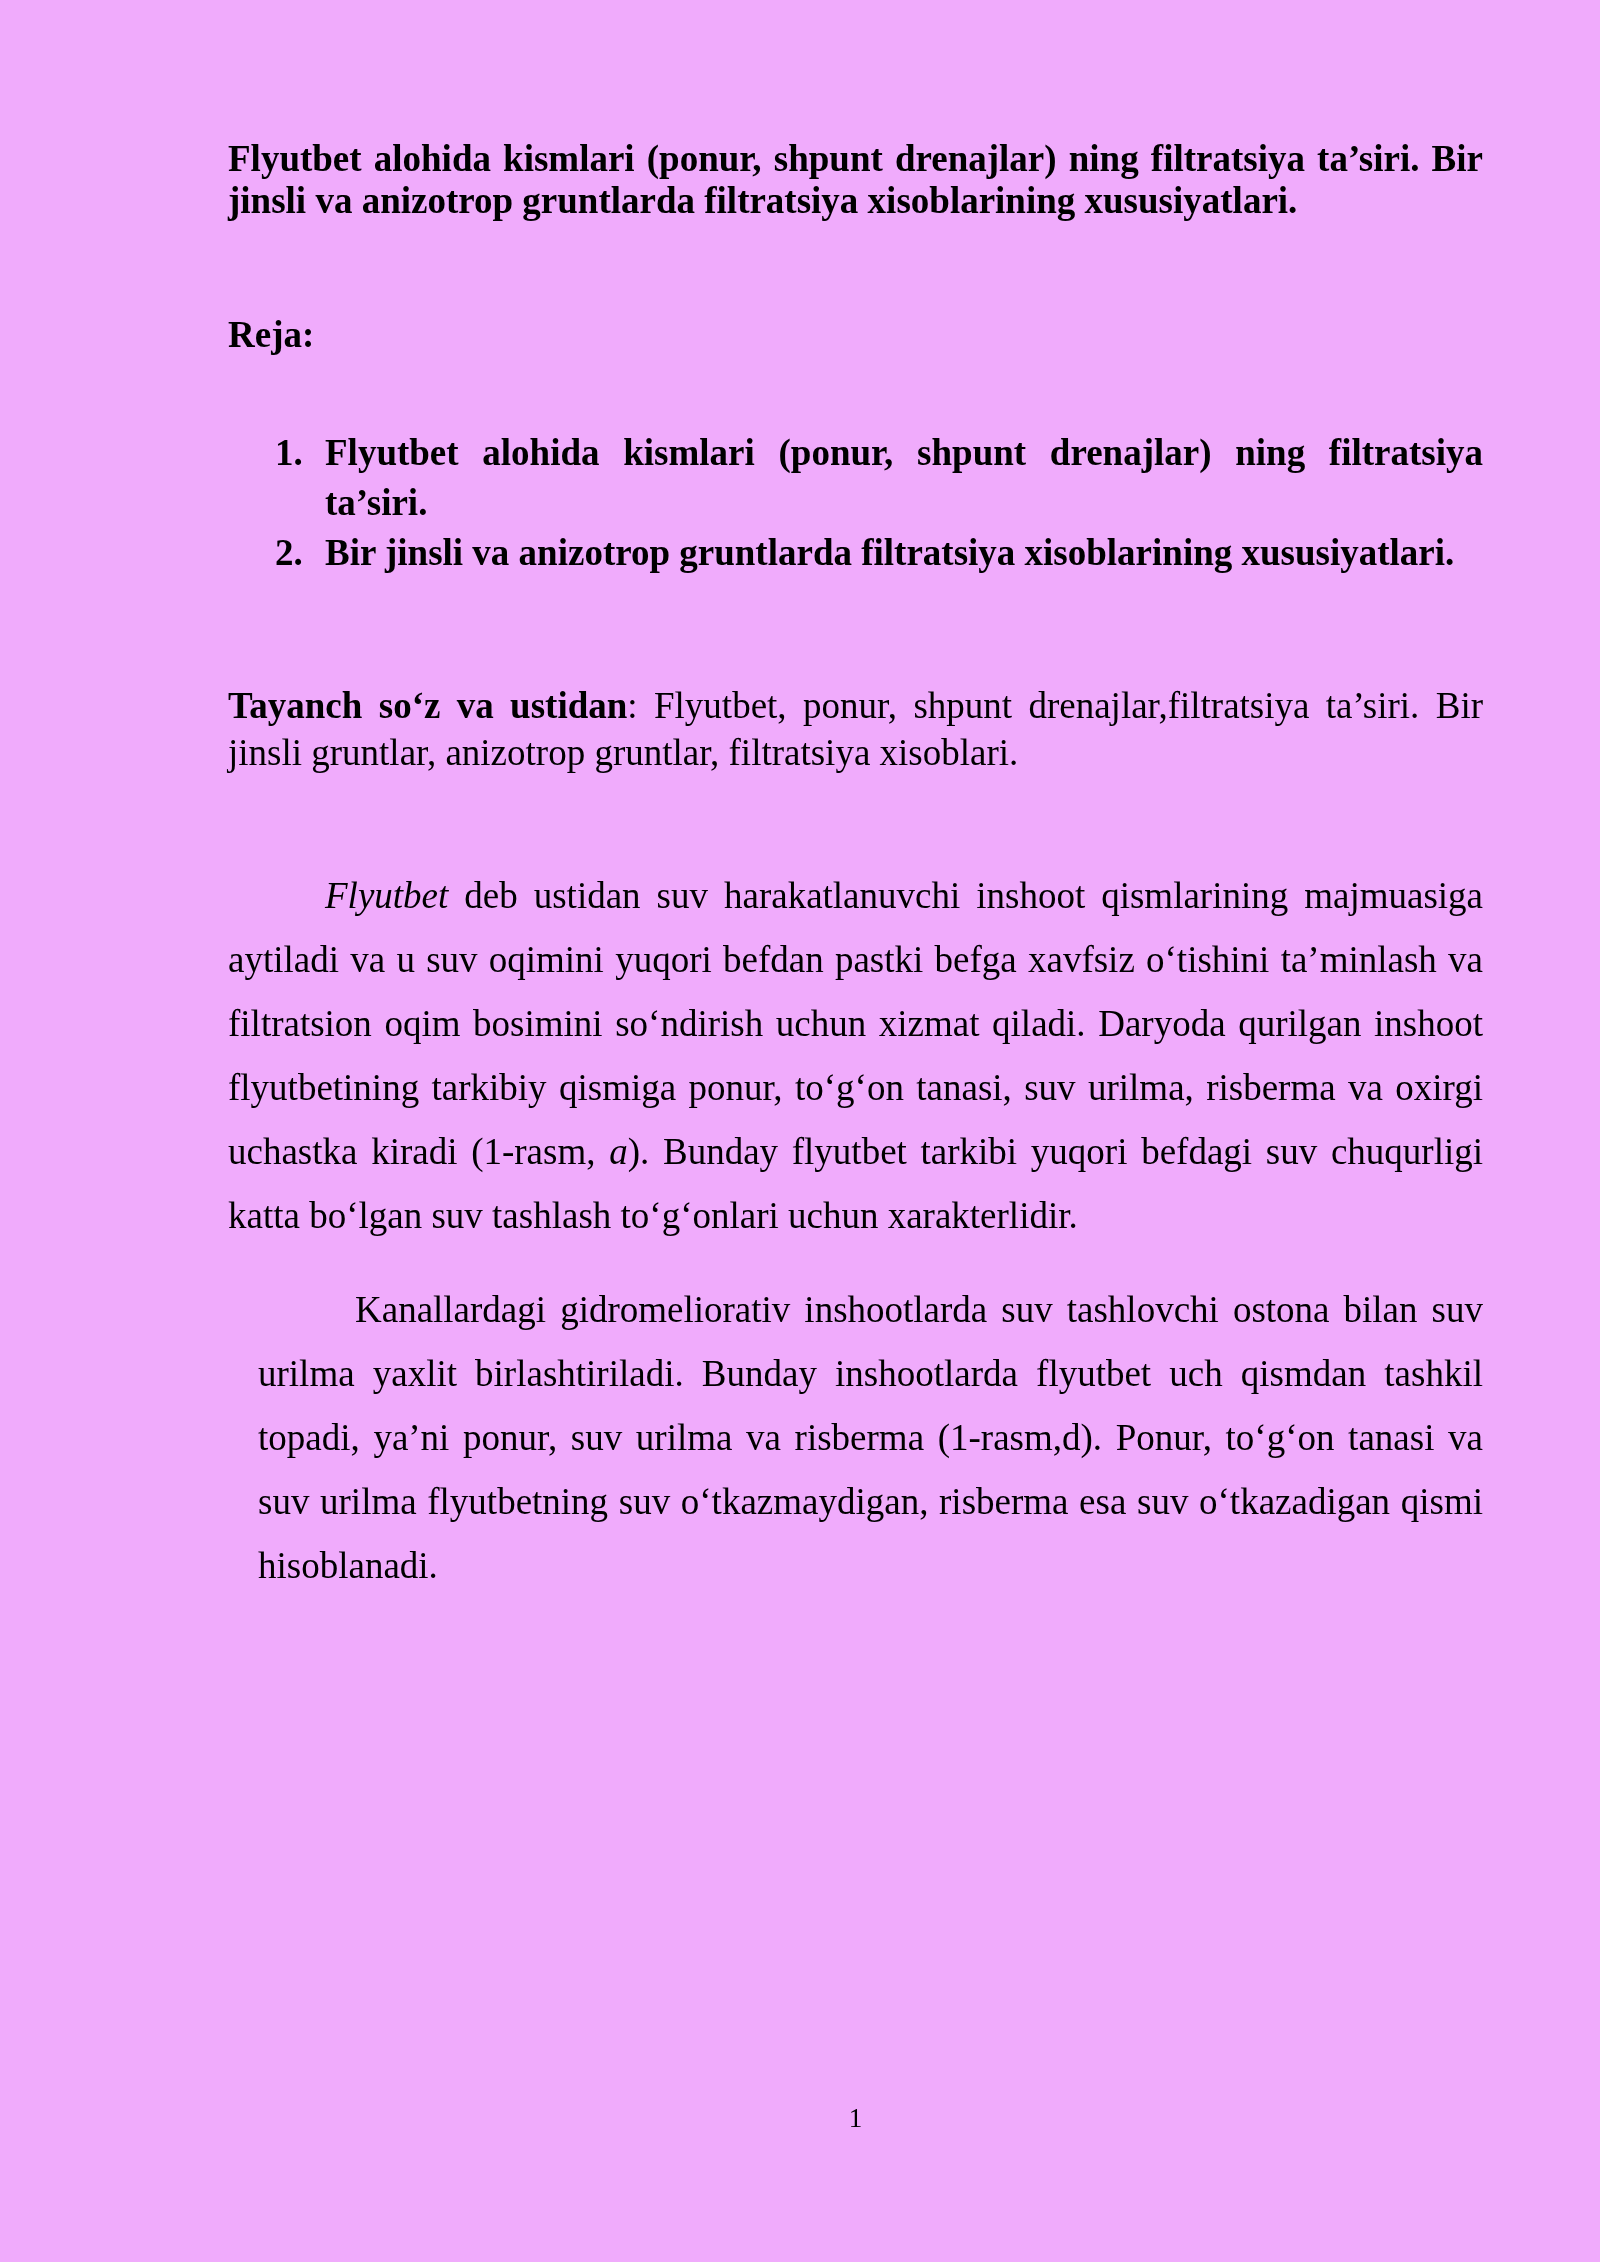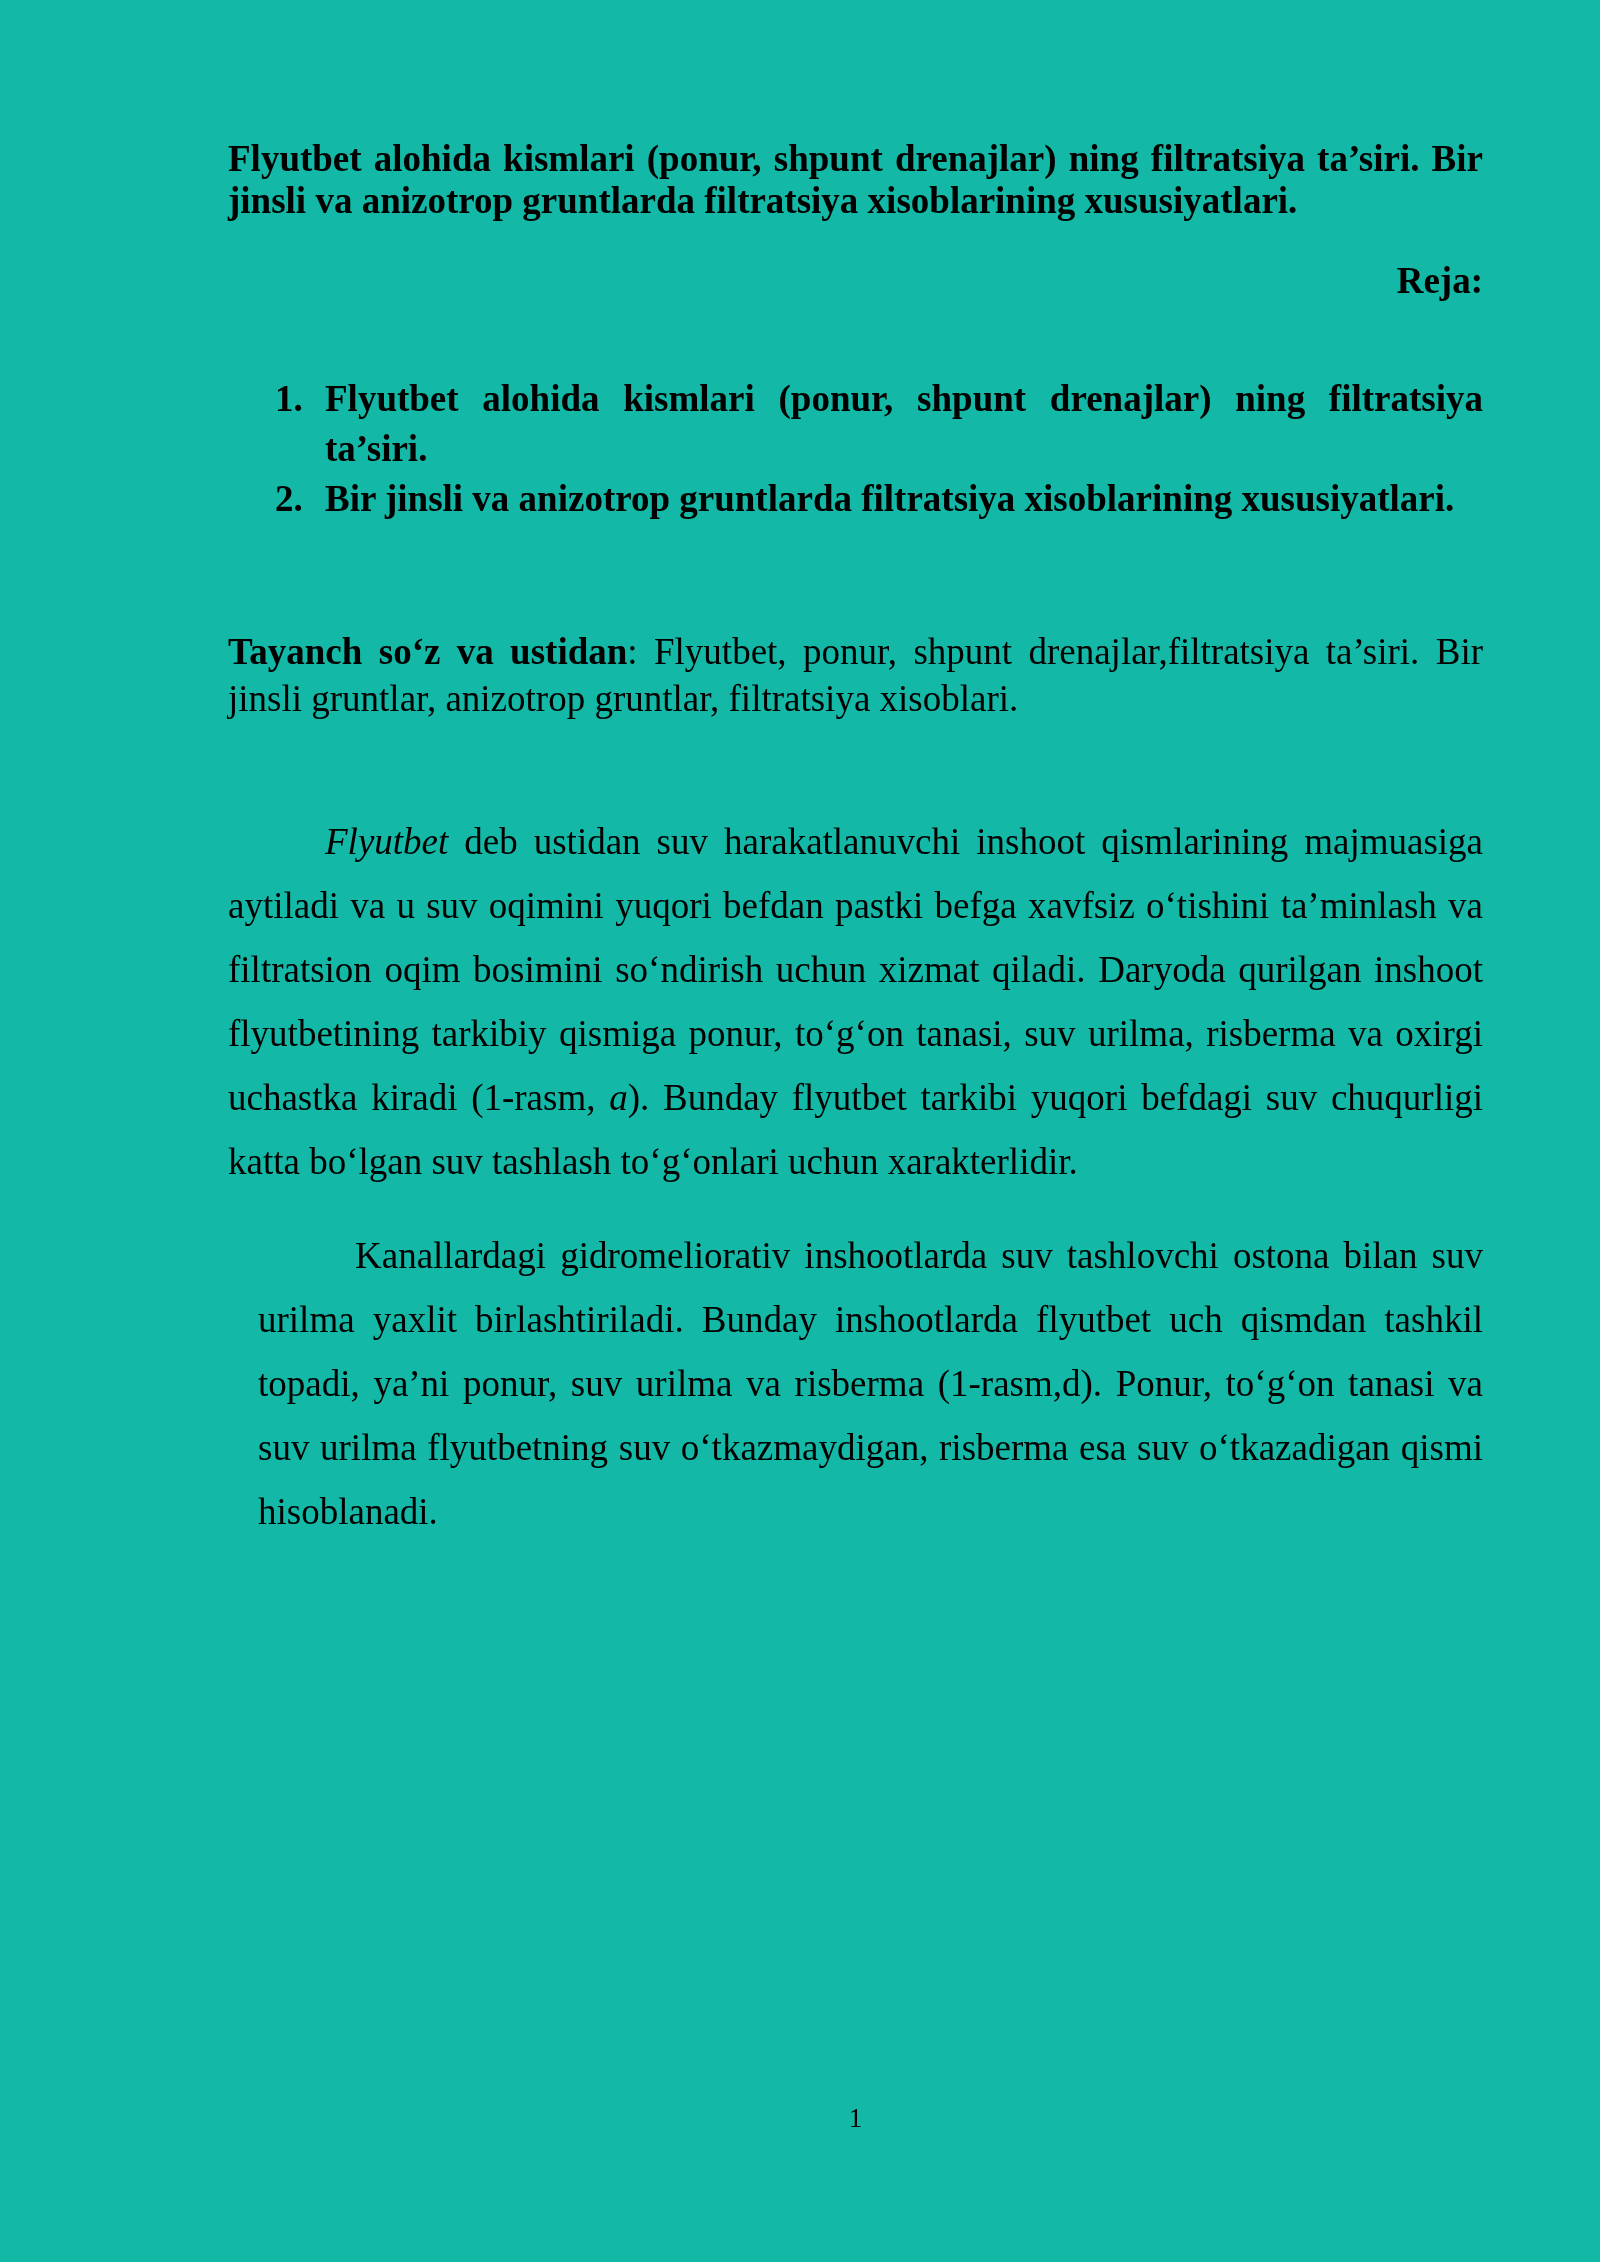--- a/index.html
+++ b/index.html
@@ -4,44 +4,44 @@
 <style>
   html, body {
     margin: 0;
     padding: 0;
     background: #ffffff;
   }
   .page {
     position: relative;
     width: 1600px;
     height: 2262px;
-    background: #14b8a6;
+    background: #f0abfc;
     color: #000000;
     font-family: "Liberation Serif", "DejaVu Serif", serif;
     overflow: hidden;
   }
   .content {
     position: absolute;
     left: 228px;
     top: 138px;
     width: 1255px;
   }
   p { margin: 0; }
   .doc-title {
     font-size: 37px;
     line-height: 42px;
     font-weight: bold;
     text-align: justify;
   }
   .reja {
-    margin-top: 38px;
+    margin-top: 92px;
     font-size: 37px;
     line-height: 42px;
     font-weight: bold;
-    text-align: right;
+    text-align: left;
   }
   .plan-list {
     margin: 72px 0 0 0;
     padding: 0;
     list-style: none;
     font-size: 37px;
     line-height: 50px;
     font-weight: bold;
   }
   .plan-list li {

